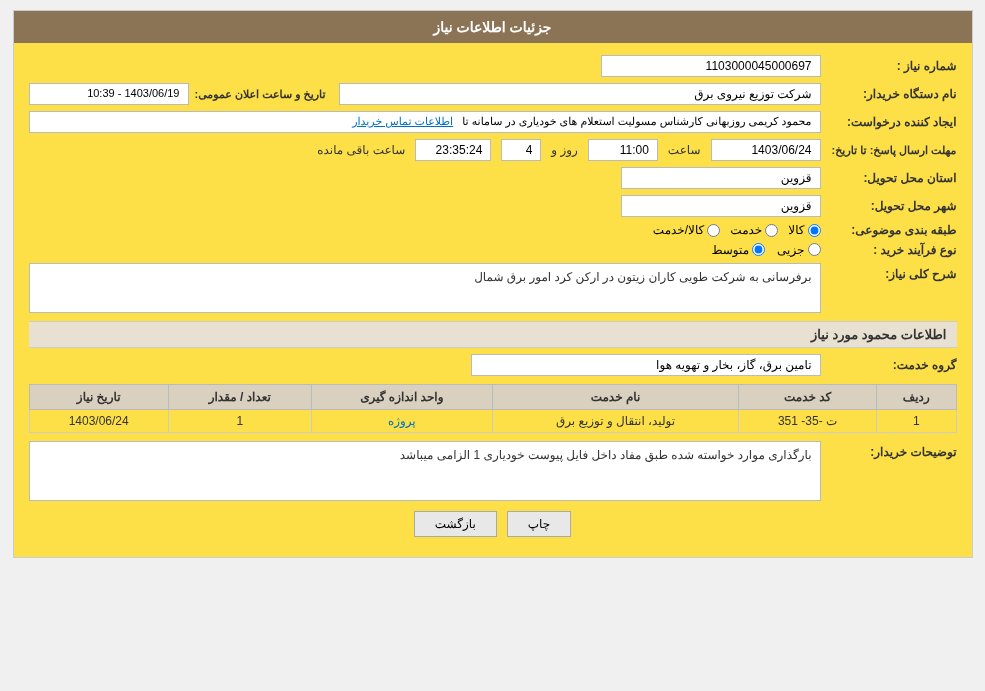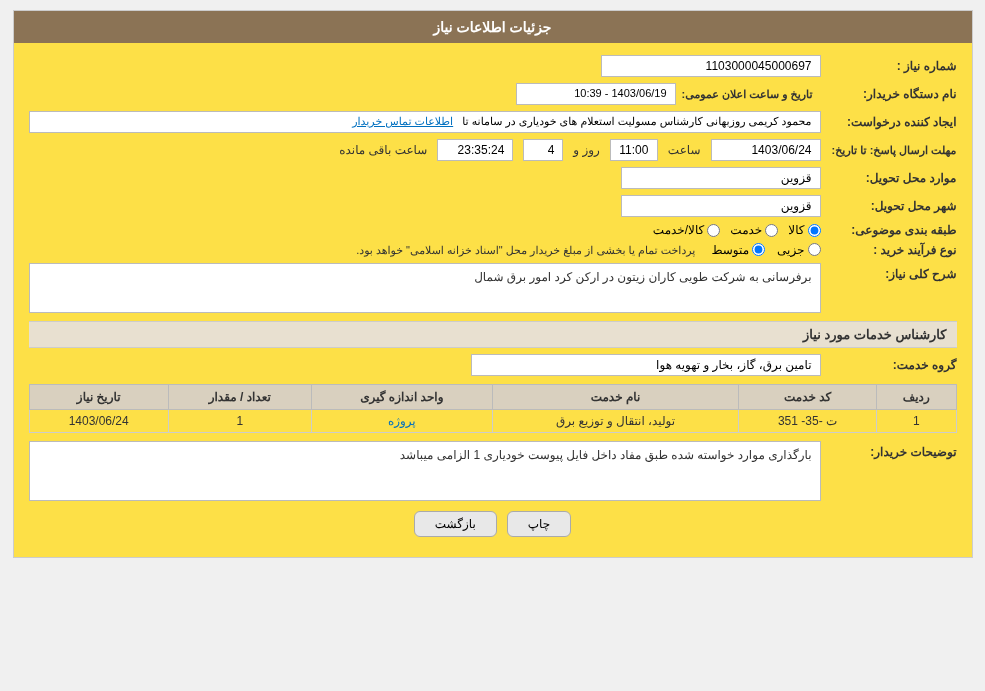--- a/index.html
+++ b/index.html
@@ -160,21 +160,21 @@
       gap: 10px;
       margin: 10px 0 8px 0;
     }
     .btn {
       padding: 5px 20px;
       border: 1px solid #aaa;
       background: #e8e8e8;
       cursor: pointer;
       font-size: 12px;
       font-family: Tahoma, Arial, sans-serif;
-      border-radius: 6px;
+      border-radius: 0;
     }
     .inline-link {
       color: #0070C0;
       text-decoration: underline;
       font-size: 11px;
     }
   </style>
 </head>
 <body>
 
@@ -185,45 +185,48 @@
 
   <div class="content-area">
 
     <div class="info-row">
       <span class="label-cell">شماره نیاز :</span>
       <div class="value-box" style="max-width:220px;">1103000045000697</div>
     </div>
 
     <div class="info-row">
       <span class="label-cell">نام دستگاه خریدار:</span>
+      <div class="value-box" style="flex:1;">
+        <span>شرکت توزیع نیروی برق</span>
+      </div>
       <span class="announce-label" style="margin-right:8px; font-size:11px;">تاریخ و ساعت اعلان عمومی:</span>
       <div class="date-value-box" style="width:160px; font-size:11px;">1403/06/19 - 10:39</div>
     </div>
 
     <div class="info-row">
       <span class="label-cell">ایجاد کننده درخواست:</span>
       <div class="value-box" style="flex:1; font-size:11px;">
         <span>محمود کریمی روزبهانی کارشناس  مسولیت استعلام های خودیاری در سامانه تا</span>
         <a class="inline-link" href="#" style="margin-right:6px;">اطلاعات تماس خریدار</a>
       </div>
     </div>
 
     <div class="info-row">
       <span class="label-cell" style="font-size:11px;">مهلت ارسال پاسخ: تا تاریخ:</span>
       <div class="date-value-box" style="width:110px;">1403/06/24</div>
       <span class="small-label" style="margin:0 4px;">ساعت</span>
-      <div class="date-value-box" style="width:48px;text-align:center;">11:00</div>
+      <div class="date-value-box" style="width:70px;">11:00</div>
       <span class="small-label" style="margin:0 4px;">روز و</span>
       <div class="date-value-box" style="width:40px;">4</div>
       <div class="date-value-box" style="width:76px; margin-right:4px;">23:35:24</div>
       <span class="small-label" style="margin-right:4px;">ساعت باقی مانده</span>
     </div>
 
     <div class="info-row">
-      <span class="label-cell">موارد محل تحویل:</span>
+      <span class="label-cell">استان محل تحویل:</span>
       <div class="value-box" style="max-width:200px;">قزوین</div>
     </div>
 
     <div class="info-row">
       <span class="label-cell">شهر محل تحویل:</span>
       <div class="value-box" style="max-width:200px;">قزوین</div>
     </div>
 
     <div class="info-row">
       <span class="label-cell">طبقه بندی موضوعی:</span>
@@ -248,31 +251,30 @@
       <div class="purchase-types">
         <div class="purchase-radio-item">
           <input type="radio" name="purchase_type" style="">
           <span>جزیی</span>
         </div>
         <div class="purchase-radio-item">
           <input type="radio" name="purchase_type" checked="" style="">
           <span>متوسط</span>
         </div>
       </div>
-      <span class="purchase-desc" style="margin-right:10px; font-size:11px; color:#333;">پرداخت تمام یا بخشی از مبلغ خریدار محل "اسناد خزانه اسلامی" خواهد بود.</span>
     </div>
 
     <div class="info-row" style="align-items: flex-start;">
       <span class="label-cell" style="padding-top:4px;">شرح کلی نیاز:</span>
       <div class="description-box">
         <span>برفرسانی به شرکت طویی کاران زیتون در ارکن کرد امور برق شمال</span>
       </div>
     </div>
 
-    <div class="section-header">کارشناس خدمات مورد نیاز</div>
+    <div class="section-header">اطلاعات محمود مورد نیاز</div>
 
     <div class="info-row">
       <span class="label-cell">گروه خدمت:</span>
       <div class="value-box" style="max-width:350px;">تامین برق، گاز، بخار و تهویه هوا</div>
     </div>
 
     <div class="table-section">
       <table class="data-table">
         <thead>
           <tr>

